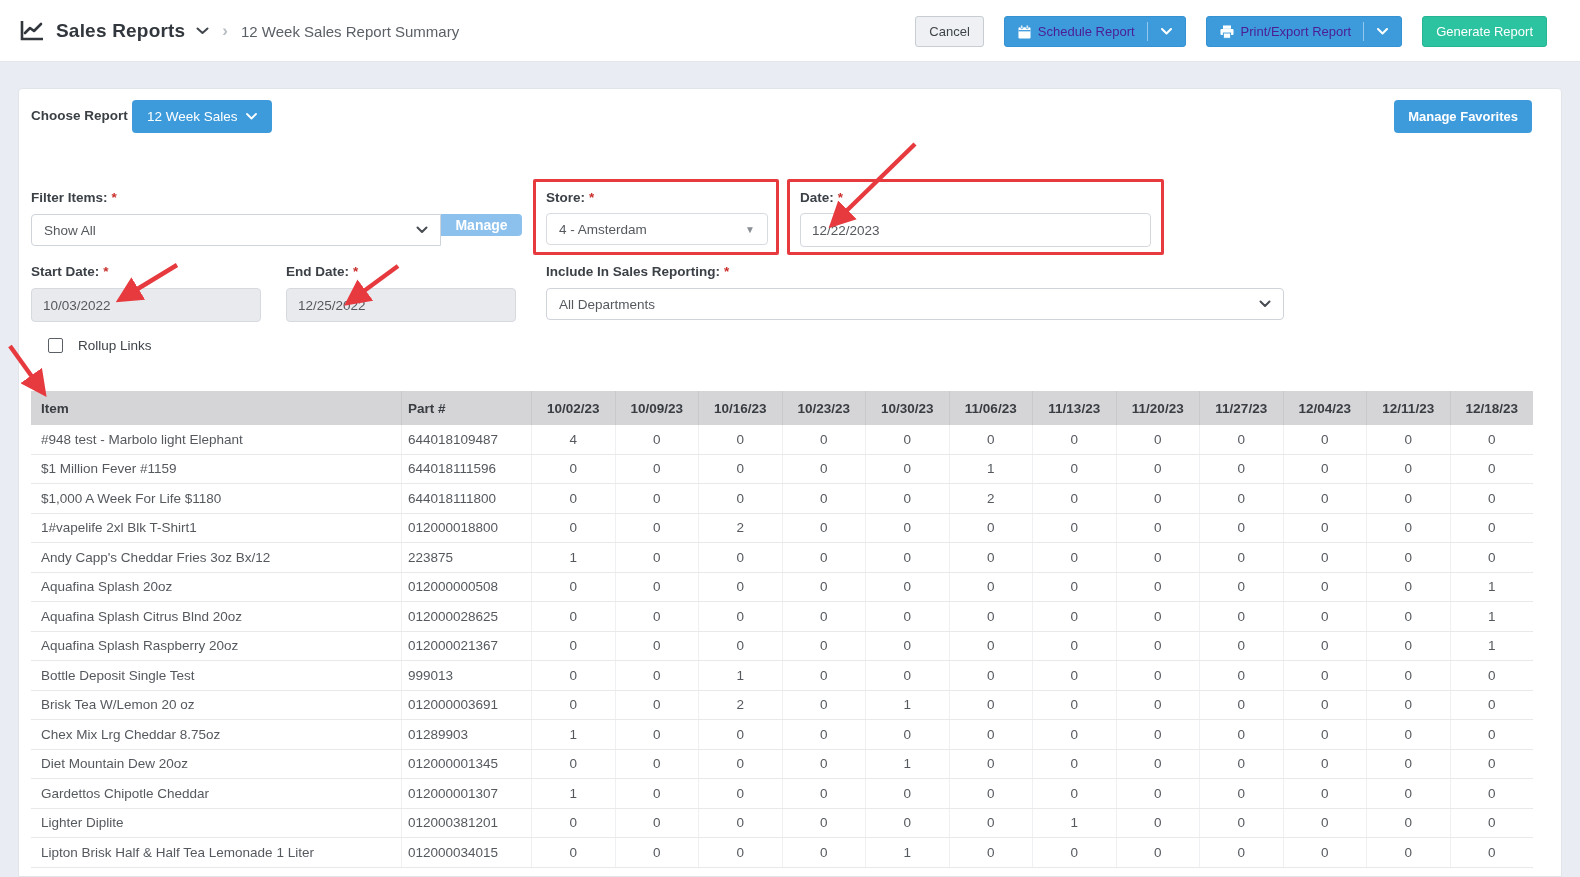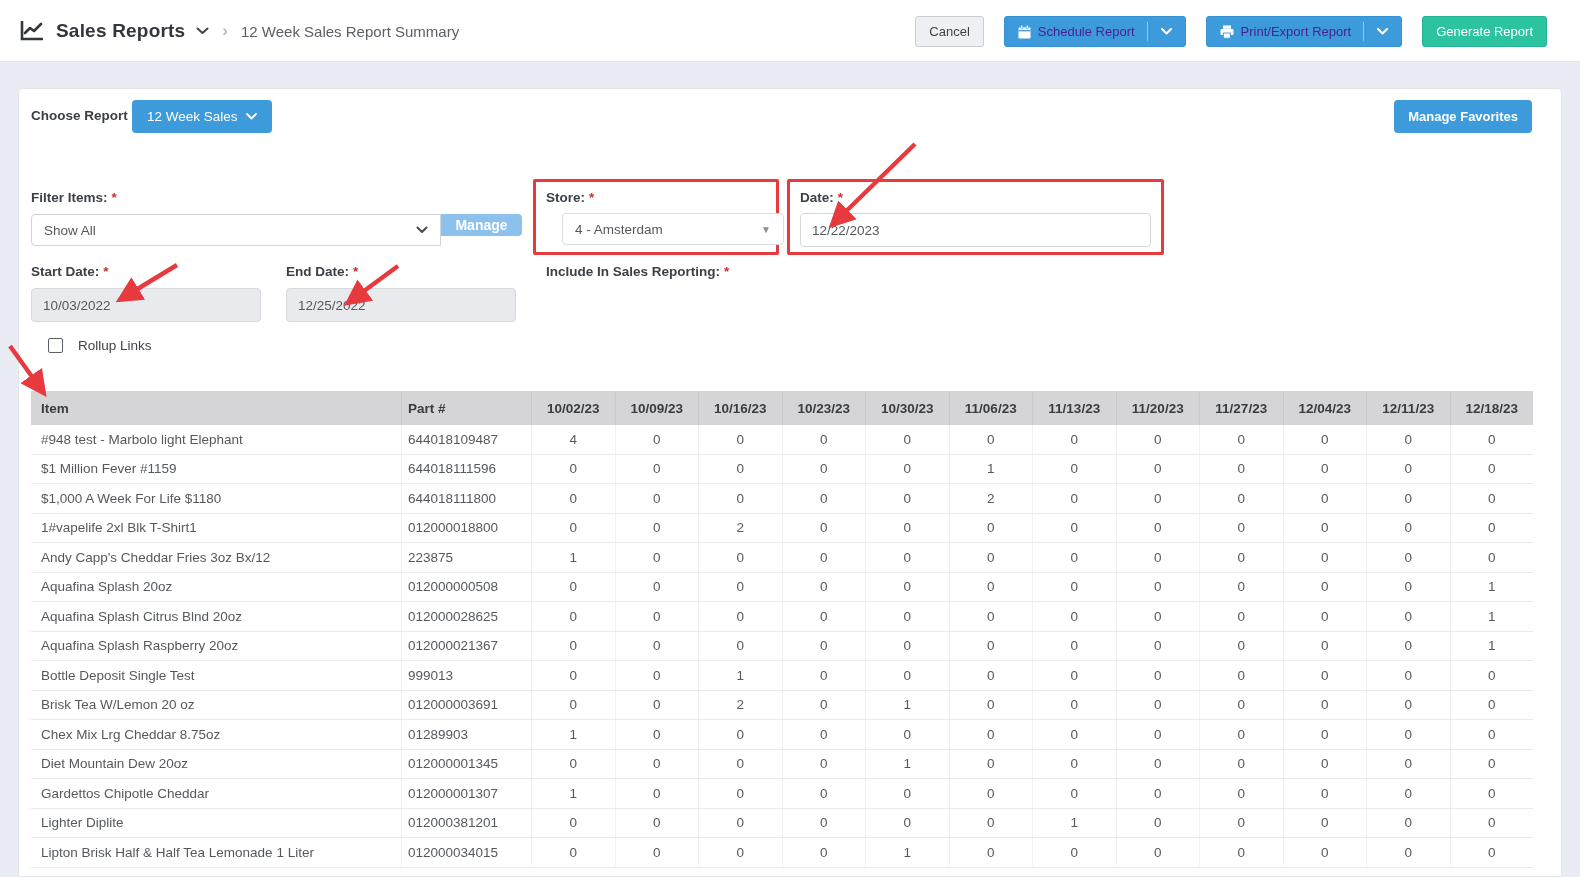--- a/index.html
+++ b/index.html
@@ -188,21 +188,21 @@
     </span>
   </div>
   <div class="btn-manage">
     <span>Manage</span>
   </div>
 
   <div class="ann-box" style="left:514px; top:90px; width:246px; height:76px;"></div>
   <div class="flabel" style="left:527px; top:101px;">
     <span>Store:</span><span class="req">*</span>
   </div>
-  <div class="sel" style="left:527px; top:124px; width:222px; border-color:#d8dbe0;margin-left:16px;">
+  <div class="sel" style="left:527px; top:124px; width:222px; border-color:#d8dbe0;">
     <span>4 - Amsterdam</span>
     <span class="store-arrow">▼</span>
   </div>
 
   <div class="ann-box" style="left:768px; top:90px; width:377px; height:76px;"></div>
   <div class="flabel" style="left:781px; top:101px;">
     <span>Date:</span><span class="req">*</span>
   </div>
   <input class="raw" style="left: 781px; top: 124px; width: 351px;" value="12/22/2023">
 
@@ -211,20 +211,28 @@
   </div>
   <input class="raw" disabled="" style="left: 12px; top: 199px; width: 230px;" value="10/03/2022">
 
   <div class="flabel" style="left:267px; top:175px;">
     <span>End Date:</span><span class="req">*</span>
   </div>
   <input class="raw" disabled="" style="left: 267px; top: 199px; width: 230px;" value="12/25/2022">
 
   <div class="flabel" style="left:527px; top:175px;">
     <span>Include In Sales Reporting:</span><span class="req">*</span>
+  </div>
+  <div class="sel" style="left:527px; top:199px; width:738px;">
+    <span>All Departments</span>
+    <span style="display:flex;">
+      <svg width="12" height="8" viewBox="0 0 12 8">
+          <path d="M1.5 1.5 L6 6 L10.5 1.5" stroke="#474c52" stroke-width="2" fill="none" stroke-linecap="round" stroke-linejoin="round"></path>
+        </svg>
+    </span>
   </div>
 
   <div class="checkbox-row">
     <span class="checkbox"></span>
     <span class="checkbox-label">Rollup Links</span>
   </div>
 
   <div class="rpt-table">
     <div class="tr-head">
         <div class="th">Item</div>

